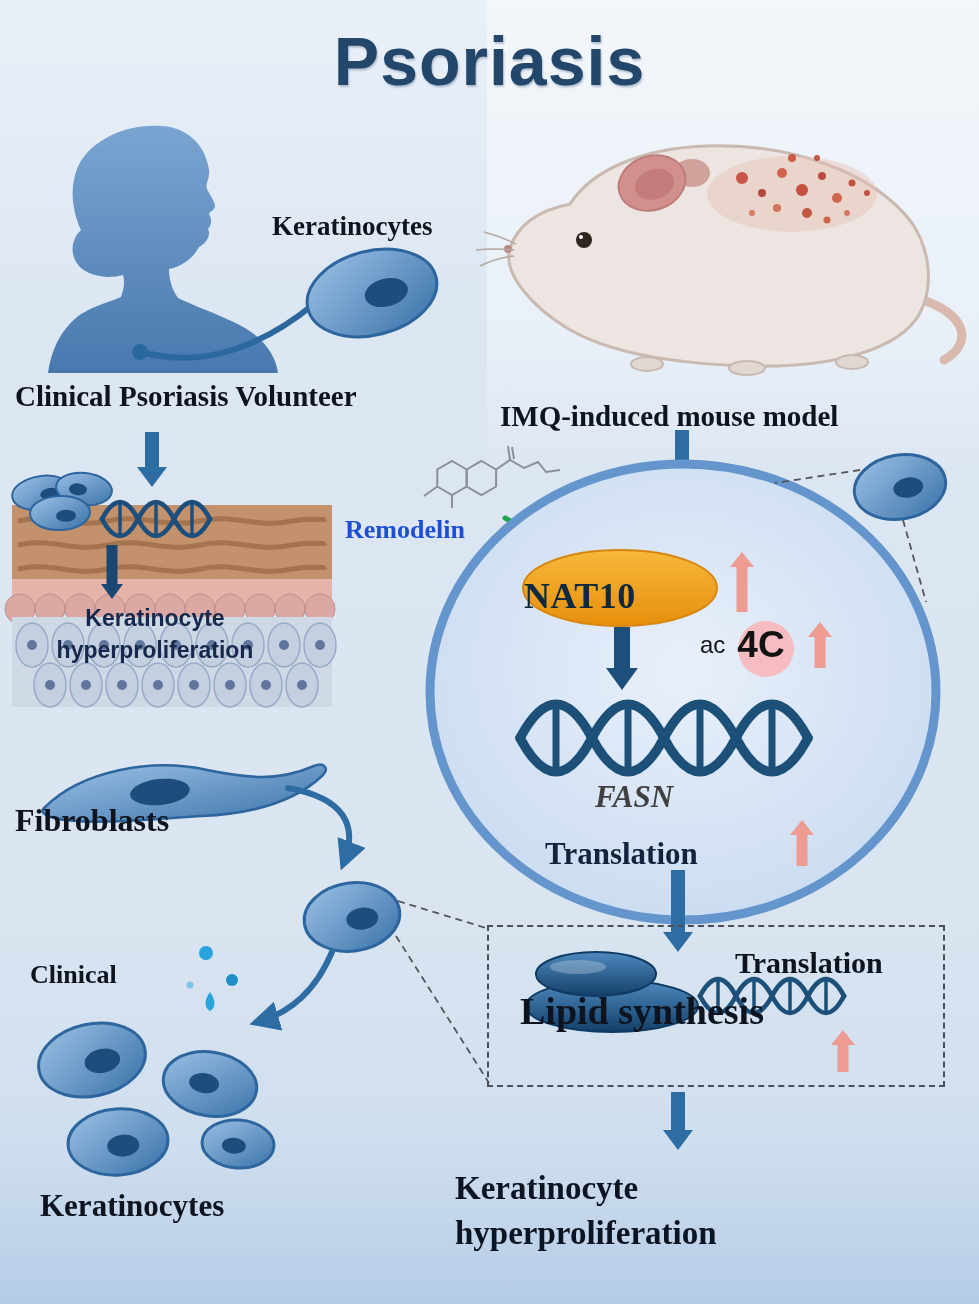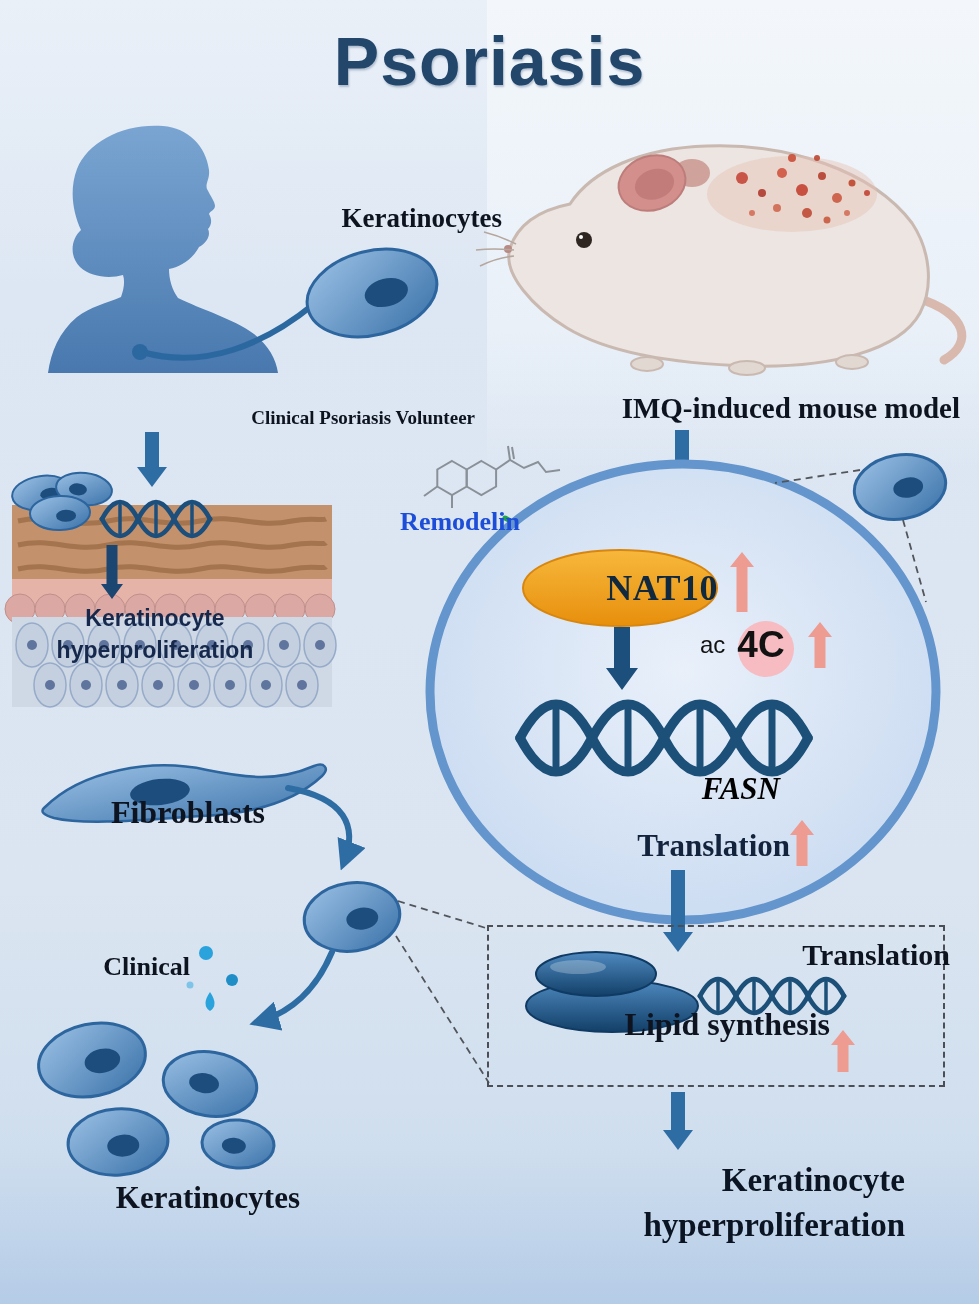--- a/index.html
+++ b/index.html
@@ -5,39 +5,39 @@
   html,body{margin:0;padding:0;}
   body{
     width:979px;height:1304px;position:relative;overflow:hidden;
     background:linear-gradient(180deg,#eaf0f8 0%,#dde7f3 22%,#dbe5f1 68%,#cfdeee 88%,#b5cce7 100%);
     font-family:"Liberation Serif", serif;
   }
   .abs{position:absolute;}
   .panel-tr{left:487px;top:0;width:492px;height:468px;
     background:linear-gradient(180deg,#f3f7fb 0%,#e9f0f8 70%,rgba(233,240,248,0) 100%);}
   svg.art{left:0;top:0;}
-  .lbl{font-family:"Liberation Serif",serif;font-weight:700;color:#0d1420;text-align:right;line-height:1.25;}
+  .lbl{font-family:"Liberation Serif",serif;font-weight:700;color:#0d1420;text-align:left;line-height:1.25;margin-top:8px;}
   .title{left:0;top:22px;width:979px;text-align:center;
     font-family:"Liberation Sans",sans-serif;font-weight:800;font-size:68px;color:#23466b;
     letter-spacing:1px;text-shadow:1px 2px 2px rgba(110,130,160,.45);}
   .l-kera-top{left:272px;top:202px;width:230px;font-size:27px;}
-  .l-clinical{left:15px;top:406px;width:460px;font-size:19px;font-family:Liberation Serif, serif;}
+  .l-clinical{left:15px;top:370px;width:460px;font-size:29px;font-family:Liberation Serif, serif;}
   .l-mouse{left:500px;top:390px;width:460px;font-size:29px;}
   .l-skin{left:10px;top:602px;width:290px;font-family:"Liberation Sans",sans-serif;
     font-weight:600;font-size:23px;color:#16294d;text-align:center;line-height:1.4;}
   .l-remodelin{left:345px;top:506px;width:175px;font-size:26px;color:#1d4ed8;}
   .l-nat10{left:524px;top:566px;width:194px;font-size:36px;color:#11293f;letter-spacing:.5px;}
   .l-ac4c{left:700px;top:624px;width:150px;display:flex;align-items:center;
     font-family:"Liberation Sans",sans-serif;color:#121212;}
   .l-ac4c .ac{font-size:24px;font-weight:500;}
   .l-ac4c .fourc{font-size:37px;font-weight:800;margin-left:12px;}
-  .l-fasn{left:595px;top:770px;width:185px;font-size:31px;font-style:italic;color:#000000;}
+  .l-fasn{left:595px;top:770px;width:185px;font-size:31px;font-style:italic;color:#404040;}
   .l-transl{left:545px;top:827px;width:245px;font-size:31px;color:#13233c;}
   .l-box-transl{left:735px;top:936px;width:215px;font-size:30px;}
-  .l-lipid{left:520px;top:1004px;width:310px;font-size:32px;}
+  .l-lipid{left:520px;top:980px;width:310px;font-size:38px;}
   .l-outcome{left:455px;top:1158px;width:450px;font-size:33px;line-height:1.35;color:#0b1422;}
   .l-fibro{left:15px;top:792px;width:250px;font-size:32px;}
   .l-cyto{left:30px;top:951px;width:160px;font-size:26px;}
   .l-kera-bot{left:40px;top:1179px;width:260px;font-size:31px;}
   .outcome-box{left:487px;top:925px;width:458px;height:162px;border:2.5px dashed #4b4f55;box-sizing:border-box;}
 </style>
 </head>
 <body>
 
 <div class="abs panel-tr"></div>

